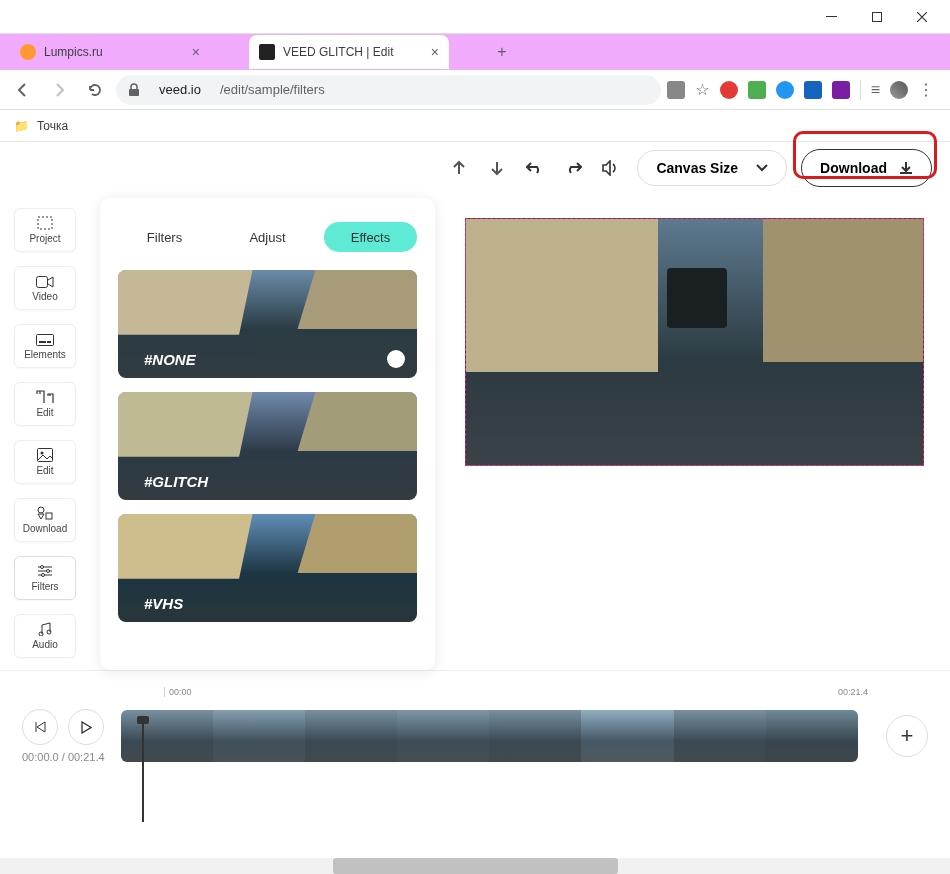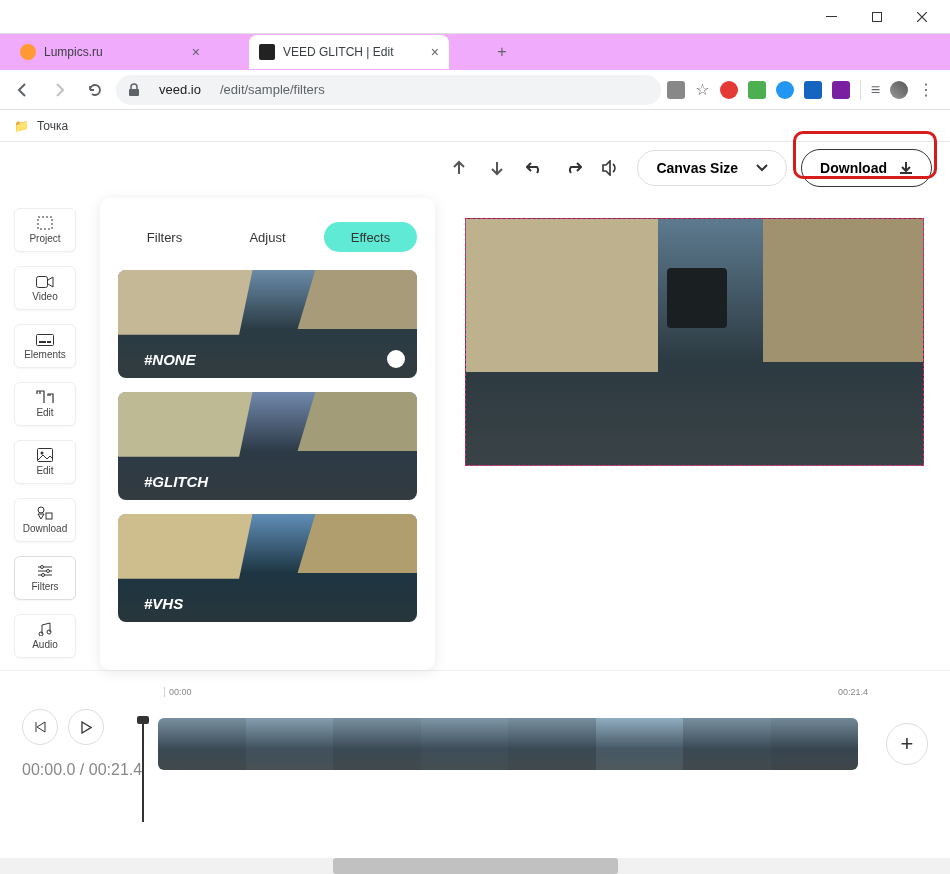--- a/index.html
+++ b/index.html
@@ -65,21 +65,21 @@
 .help-badge { width: 16px; height: 16px; border-radius: 50%; background: #e91e63; color: #fff; font-size: 10px; display: flex; align-items: center; justify-content: center; font-weight: 700; }
 
 .timeline-ruler { position: relative; height: 16px; font-size: 9px; color: #888; margin-top: 6px; }
 .timeline-ruler .tick-l { position: absolute; left: 142px; border-left: 1px dashed #ccc; padding-left: 4px; }
 .timeline-ruler .tick-r { position: absolute; right: 60px; }
 
 .playback-row { display: flex; align-items: center; margin-top: 6px; gap: 16px; }
 .play-controls { display: flex; flex-direction: column; gap: 6px; align-items: flex-start; }
 .play-buttons { display: flex; gap: 10px; }
 .play-btn { width: 36px; height: 36px; border: 1px solid #ddd; border-radius: 50%; display: flex; align-items: center; justify-content: center; color: #333; }
-.time-text { font-size: 16px; color: #888; margin-top: 10px; }
+.time-text { font-size: 11px; color: #888; }
 .clip-track { flex: 1; height: 52px; display: flex; gap: 0; border-radius: 6px; overflow: hidden; position: relative; }
 .thumb { flex: 1; background: linear-gradient(180deg, #7890a0 0%, #3a4954 60%, #424a4d 100%); }
 .playhead { position: absolute; left: 142px; top: 718px; width: 2px; height: 104px; background: #333; }
 .playhead::before { content: ''; position: absolute; top: -2px; left: -5px; width: 12px; height: 8px; background: #333; border-radius: 2px; }
 .add-clip { width: 42px; height: 42px; border: 1px solid #ddd; border-radius: 50%; display: flex; align-items: center; justify-content: center; font-size: 22px; color: #333; margin-left: 12px; }
 .bottom-scroll { position: absolute; bottom: 0; left: 0; right: 0; height: 16px; background: #f1f1f1; }
 .bottom-scroll .thumb-bar { position: absolute; left: 35%; width: 30%; height: 100%; background: #c1c1c1; border-radius: 3px; }
 
 svg { pointer-events: none; }
 </style>

